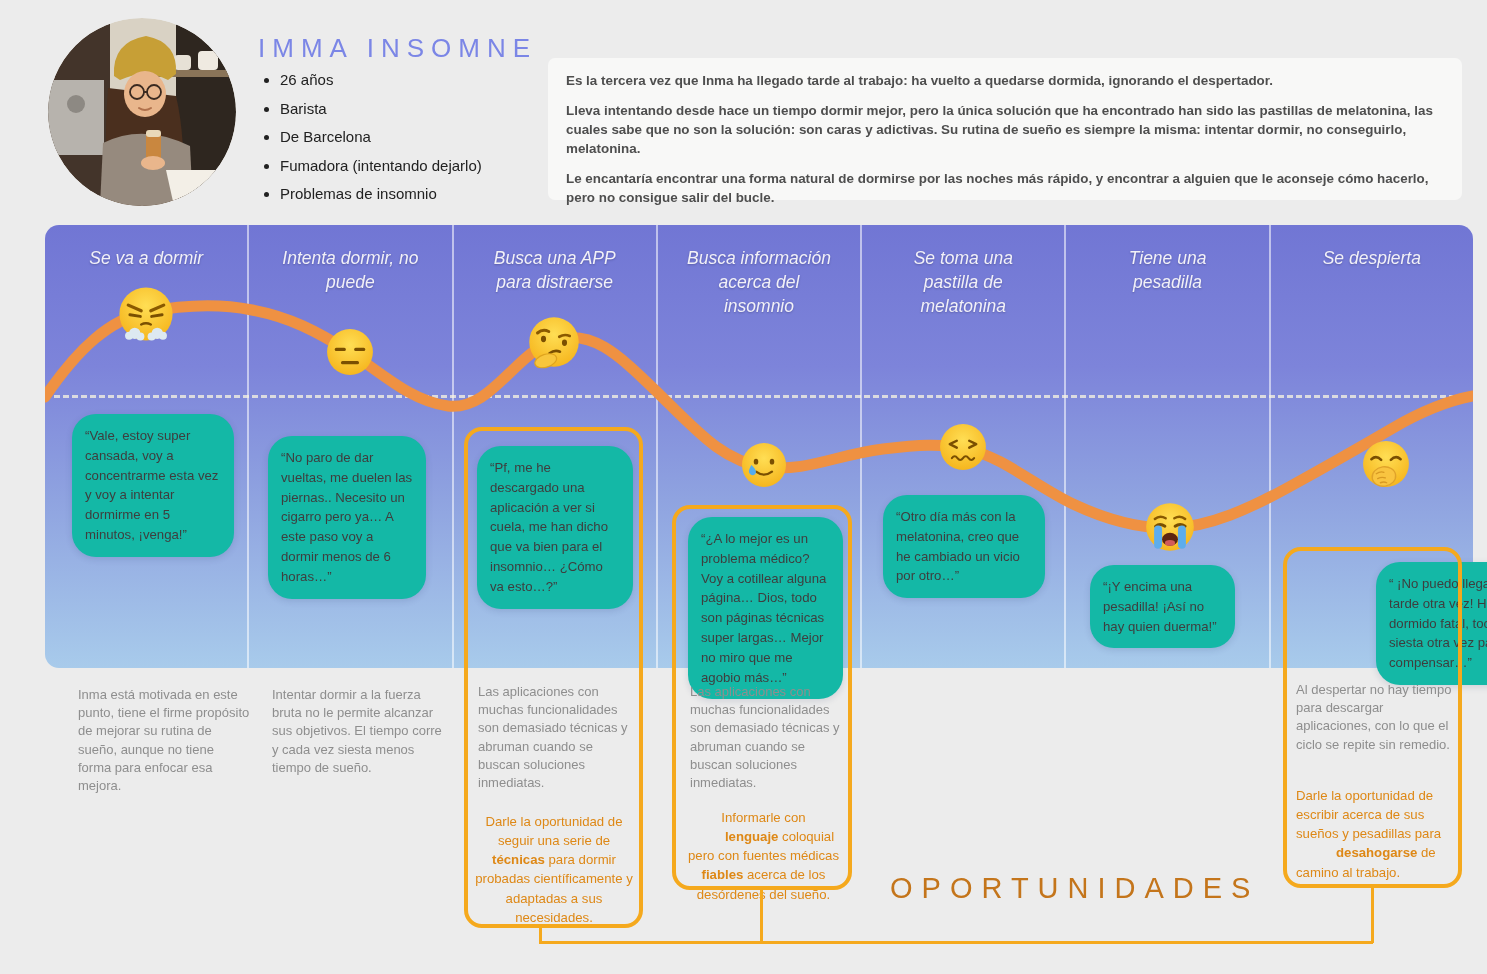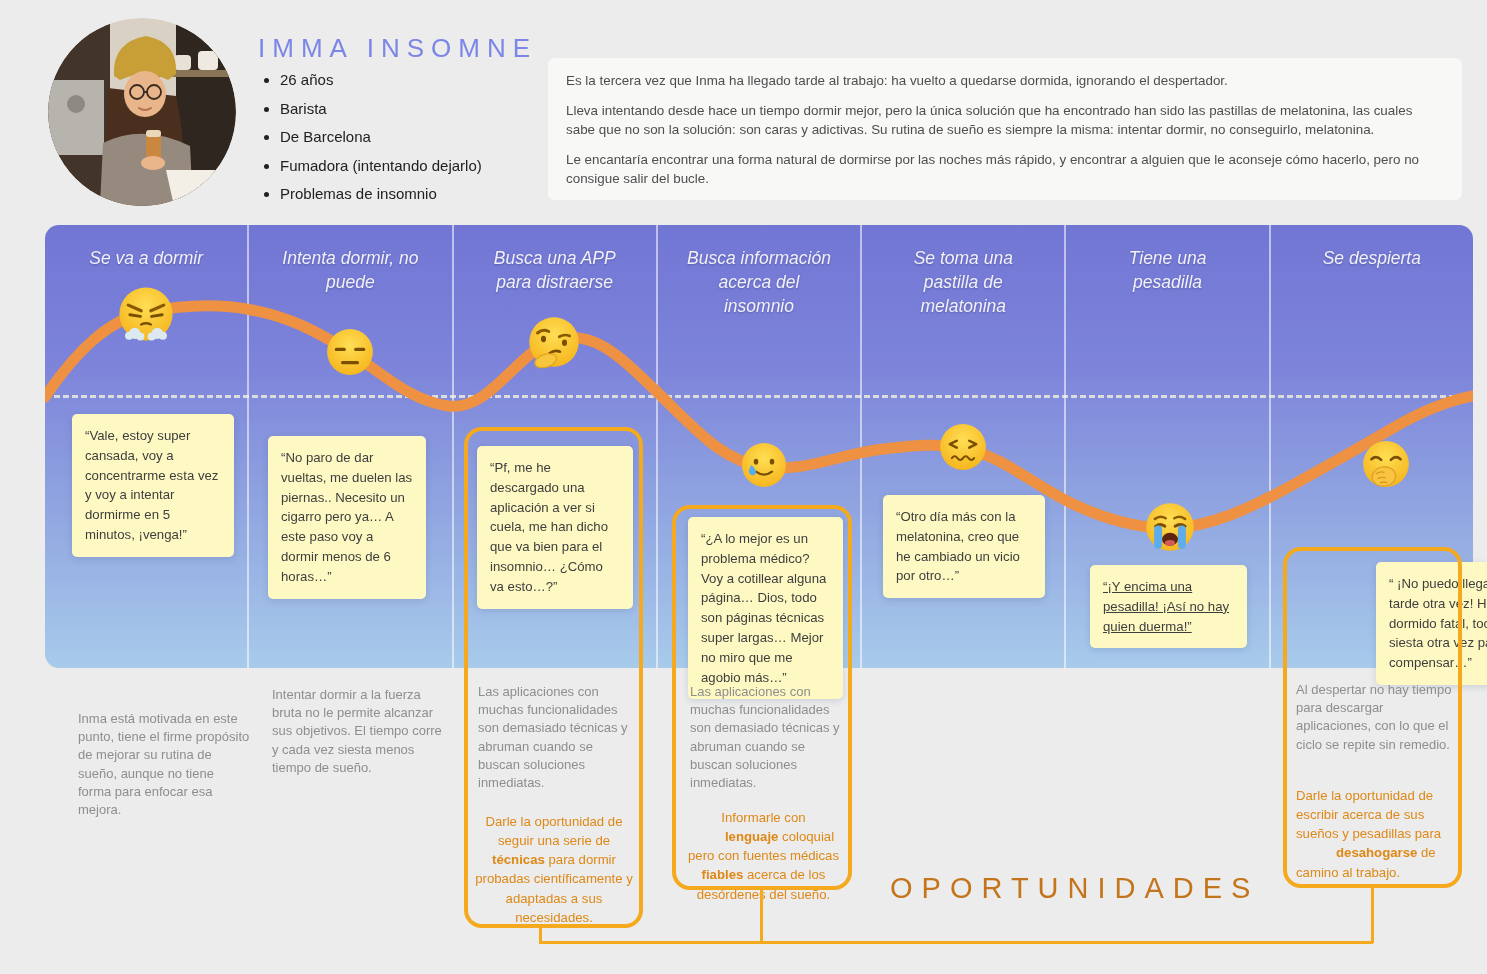--- a/index.html
+++ b/index.html
@@ -6,37 +6,37 @@
   body{background:#ececec;font-family:"Liberation Sans","DejaVu Sans",sans-serif;}
   .page{position:relative;width:1487px;height:974px;background:#ececec;overflow:hidden;}
 
   
   .avatar{position:absolute;left:48px;top:18px;width:188px;height:188px;border-radius:50%;overflow:hidden;}
   .persona-name{position:absolute;left:258px;top:33px;font-size:26px;letter-spacing:7px;color:#7b86e6;font-weight:500;}
   .traits{position:absolute;left:262px;top:72px;margin:0;padding:0 0 0 18px;font-size:15px;color:#212121;}
   .traits li{margin:0 0 12px 0;line-height:1.1;}
   .story-box{position:absolute;left:548px;top:58px;width:914px;height:142px;background:#f8f8f7;border-radius:7px;
              padding:13px 18px;box-sizing:border-box;color:#4e4e4e;font-size:13.4px;line-height:1.42;}
-  .story-box p{margin:0 0 11px 0;}
+  .story-box p{margin:0 0 11px 0;font-weight:bold;}
   .story-box p:last-child{margin:0;}
 
   
   .chart{position:absolute;left:45px;top:225px;width:1428px;height:443px;border-radius:14px;overflow:hidden;
          background:linear-gradient(180deg,#7176d4 0%,#7d84da 32%,#8fa3e0 62%,#a8cbeb 100%);}
   .cols{position:absolute;inset:0;display:flex;}
   .stage-col{flex:1 1 0;border-right:2px solid rgba(255,255,255,0.55);}
   .stage-col:last-child{border-right:none;}
   .stage-title{padding:21px 26px 0 26px;text-align:center;color:#f2f1f8;font-size:17.5px;line-height:1.38;
                font-weight:500;text-shadow:0 1px 2px rgba(40,40,90,0.35);font-style:italic;}
   .baseline{position:absolute;left:0;top:170px;width:100%;border-top:3px dashed rgba(250,246,225,0.75);}
   .curve-svg{position:absolute;left:0;top:0;}
 
   
   .emoji{position:absolute;}
-  .bubble{position:absolute;background:#fef9c3;border-radius:5px;padding:12px 13px;box-sizing:border-box;
+  .bubble{position:absolute;background:#14b8a6;border-radius:24px;padding:12px 13px;box-sizing:border-box;
           color:#3e3e3e;font-size:13.2px;line-height:1.5;box-shadow:0 2px 7px rgba(30,40,90,0.14);}
   .note{position:absolute;color:#8e8e8e;font-size:13px;line-height:1.4;}
   .opp{position:absolute;color:#de8816;font-size:13.2px;line-height:1.45;}
   .opp.center{text-align:center;}
   .obox{position:absolute;border:4px solid #f5a91d;border-radius:18px;box-sizing:border-box;}
   .vline{position:absolute;width:2.5px;background:#f5a91d;}
   .hline{position:absolute;height:2.5px;background:#f5a91d;}
   .opps-label{position:absolute;left:890px;top:872px;width:350px;text-align:left;font-size:29px;
               letter-spacing:9px;color:#c4751b;font-weight:500;}
 </style>
@@ -247,28 +247,28 @@
       <ellipse cx="33" cy="54" rx="17" ry="14" fill="#f9c440" stroke="#e0a32a" stroke-width="2" transform="rotate(-8 33 54)"></ellipse>
       <path d="M22 50 q6 -4 11 -2 M24 57 q6 -3 11 -1 M28 63 q5 -2 9 0" stroke="#d89a23" stroke-width="2" fill="none" stroke-linecap="round"></path>
     </svg>
   </div>
 
   <div class="bubble" style="left:72px;top:414px;width:162px;">“Vale, estoy super cansada, voy a concentrarme esta vez y voy a intentar dormirme en 5 minutos, ¡venga!”</div>
   <div class="bubble" style="left:268px;top:436px;width:158px;">“No paro de dar vueltas, me duelen las piernas.. Necesito un cigarro pero ya… A este paso voy a dormir menos de 6 horas…”</div>
   <div class="bubble" style="left:477px;top:446px;width:156px;">“Pf, me he descargado una aplicación a ver si cuela, me han dicho que va bien para el insomnio… ¿Cómo va esto…?”</div>
   <div class="bubble" style="left:688px;top:517px;width:155px;">“¿A lo mejor es un problema médico? Voy a cotillear alguna página… Dios, todo son páginas técnicas super largas… Mejor no miro que me agobio más…”</div>
   <div class="bubble" style="left:883px;top:495px;width:162px;">“Otro día más con la melatonina, creo que he cambiado un vicio por otro…”</div>
-  <div class="bubble" style="left:1090px;top:565px;width:157px;text-decoration:underline;">“¡Y encima una pesadilla! ¡Así no hay quien duerma!”</div>
+  <div class="bubble" style="left:1090px;top:565px;width:145px;">“¡Y encima una pesadilla! ¡Así no hay quien duerma!”</div>
   <div class="bubble" style="left:1376px;top:562px;width:143px;">“ ¡No puedo llegar tarde otra vez! He dormido fatal, toca siesta otra vez para compensar…”</div>
 
   <div class="obox" style="left:464px;top:427px;width:179px;height:501px;"></div>
   <div class="obox" style="left:672px;top:505px;width:180px;height:385px;"></div>
   <div class="obox" style="left:1283px;top:547px;width:179px;height:341px;"></div>
 
-  <div class="note" style="left:78px;top:686px;width:172px;margin-top:24px;">Inma está motivada en este punto, tiene el firme propósito de mejorar su rutina de sueño, aunque no tiene forma para enfocar esa mejora.</div>
+  <div class="note" style="left:78px;top:686px;width:172px;">Inma está motivada en este punto, tiene el firme propósito de mejorar su rutina de sueño, aunque no tiene forma para enfocar esa mejora.</div>
   <div class="note" style="left:272px;top:686px;width:175px;">Intentar dormir a la fuerza bruta no le permite alcanzar sus objetivos. El tiempo corre y cada vez siesta menos tiempo de sueño.</div>
   <div class="note" style="left:478px;top:683px;width:155px;">Las aplicaciones con muchas funcionalidades son demasiado técnicas y abruman cuando se buscan soluciones inmediatas.</div>
   <div class="note" style="left:690px;top:683px;width:152px;">Las aplicaciones con muchas funcionalidades son demasiado técnicas y abruman cuando se buscan soluciones inmediatas.</div>
   <div class="note" style="left:1296px;top:681px;width:162px;">Al despertar no hay tiempo para descargar aplicaciones, con lo que el ciclo se repite sin remedio.</div>
 
   <div class="opp center" style="left:473px;top:800px;width:162px;margin-top:12px;"><span>Darle la oportunidad de seguir una serie de </span><span style="font-weight: 700;">técnicas</span><span> para dormir probadas científicamente y adaptadas a sus necesidades.</span></div>
   <div class="opp center" style="left:682px;top:808px;width:163px;"><span>Informarle con </span><span style="font-weight: 700; margin-left: 32px;">lenguaje</span><span> coloquial pero con fuentes médicas </span><span style="font-weight: 700;">fiables</span><span> acerca de los desórdenes del sueño.</span></div>
   <div class="opp" style="left:1296px;top:786px;width:158px;"><span>Darle la oportunidad de escribir acerca de sus sueños y pesadillas para </span><span style="font-weight: 700; margin-left: 40px;">desahogarse</span><span> de camino al trabajo.</span></div>
 
   <div class="opps-label">OPORTUNIDADES</div>

